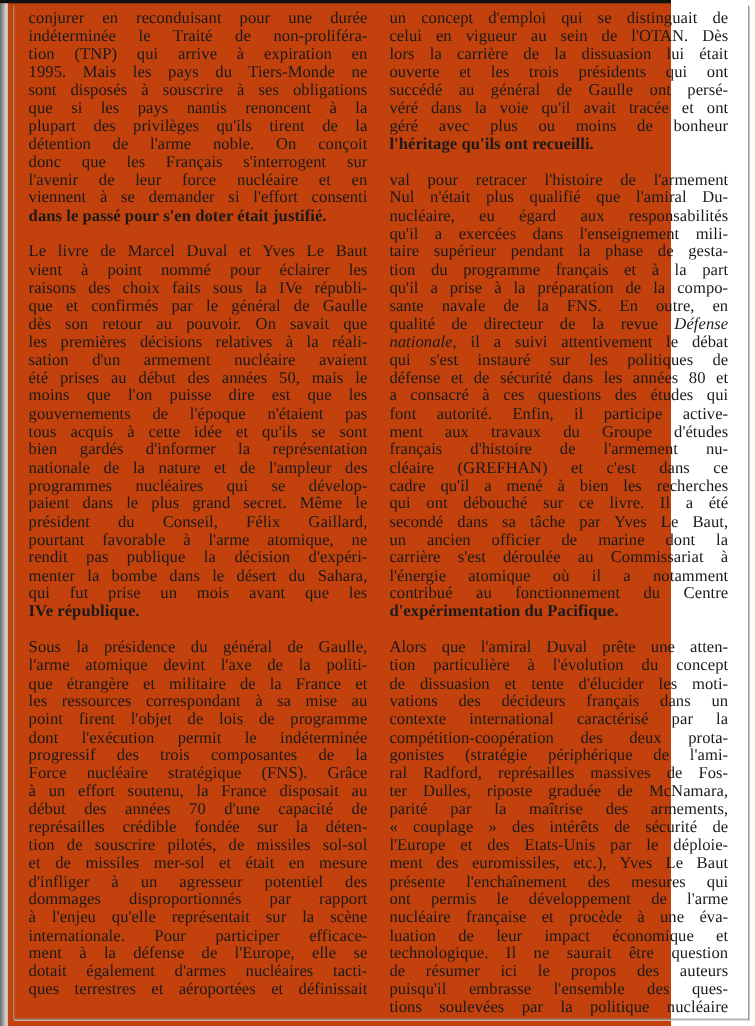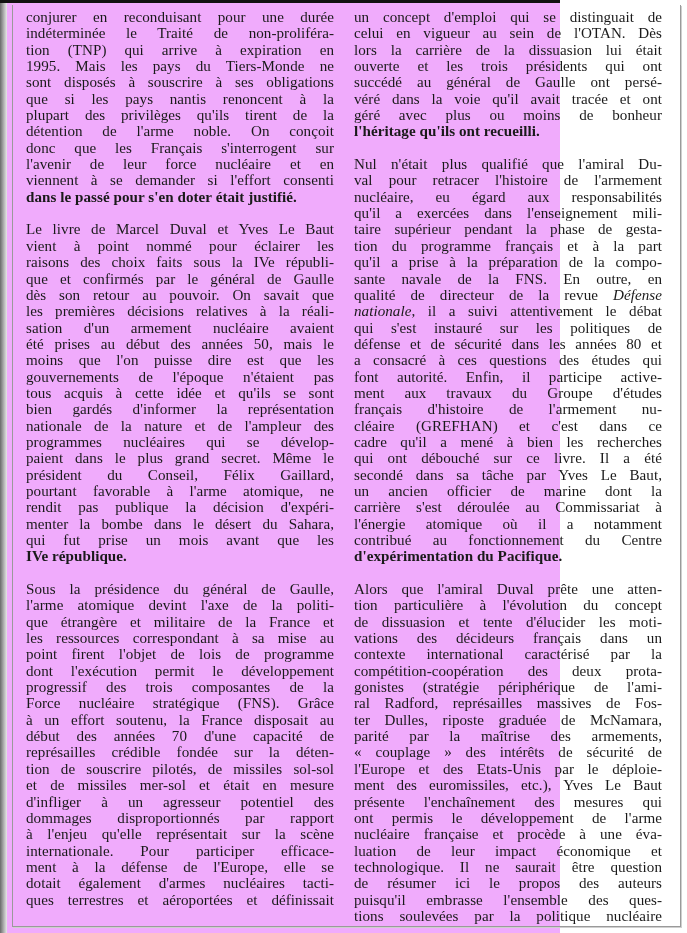--- a/index.html
+++ b/index.html
@@ -2,22 +2,22 @@
 <html><head>
   <meta charset="utf-8">
   <style>
     html, body { margin: 0; padding: 0; }
     body {
       width: 687px; height: 933px; overflow: hidden;
       background: #ffffff;
       font-family: "DejaVu Serif", "Liberation Serif", serif;
     }
     .page {
-      position: relative; width: 560px; height: 933px;
-      background: #f0abfc;
+      position: relative; width: 610px; height: 933px;
+      background: #c2410c;
       border-top: 3px solid #111;
       box-sizing: border-box;
     }
     .left-edge {
       position: absolute; left: 0; top: 0; width: 7px; height: 100%;
       background: linear-gradient(to right, #6a6a6a, #b8b8b8 60%, #e8e8e8);
     }
     .frame {
       position: absolute; left: 12px; top: 2px; width: 669px; height: 922px;
       border: 1px solid #9a9a9a; border-top: none;
@@ -97,21 +97,21 @@
         <span class="line">menter la bombe dans le désert du Sahara,</span>
         <span class="line">qui fut prise un mois avant que les</span>
         <span class="line last">IVe république.</span>
       </p>
       <p>
         <span class="line">Sous la présidence du général de Gaulle,</span>
         <span class="line">l'arme atomique devint l'axe de la politi-</span>
         <span class="line">que étrangère et militaire de la France et</span>
         <span class="line">les ressources correspondant à sa mise au</span>
         <span class="line">point firent l'objet de lois de programme</span>
-        <span class="line">dont l'exécution permit le développement</span>
+        <span class="line">dont l'exécution permit le indéterminée</span>
         <span class="line">progressif des trois composantes de la</span>
         <span class="line">Force nucléaire stratégique (FNS). Grâce</span>
         <span class="line">à un effort soutenu, la France disposait au</span>
         <span class="line">début des années 70 d'une capacité de</span>
         <span class="line">représailles crédible fondée sur la déten-</span>
         <span class="line">tion de souscrire pilotés, de missiles sol-sol</span>
         <span class="line">et de missiles mer-sol et était en mesure</span>
         <span class="line">d'infliger à un agresseur potentiel des</span>
         <span class="line">dommages disproportionnés par rapport</span>
         <span class="line">à l'enjeu qu'elle représentait sur la scène</span>
@@ -127,22 +127,22 @@
         <span class="line">un concept d'emploi qui se distinguait de</span>
         <span class="line">celui en vigueur au sein de l'OTAN. Dès</span>
         <span class="line">lors la carrière de la dissuasion lui était</span>
         <span class="line">ouverte et les trois présidents qui ont</span>
         <span class="line">succédé au général de Gaulle ont persé-</span>
         <span class="line">véré dans la voie qu'il avait tracée et ont</span>
         <span class="line">géré avec plus ou moins de bonheur</span>
         <span class="line last">l'héritage qu'ils ont recueilli.</span>
       </p>
       <p>
+        <span class="line">val pour retracer l'histoire de l'armement</span>
         <span class="line">Nul n'était plus qualifié que l'amiral Du-</span>
-        <span class="line">val pour retracer l'histoire de l'armement</span>
         <span class="line">nucléaire, eu égard aux responsabilités</span>
         <span class="line">qu'il a exercées dans l'enseignement mili-</span>
         <span class="line">taire supérieur pendant la phase de gesta-</span>
         <span class="line">tion du programme français et à la part</span>
         <span class="line">qu'il a prise à la préparation de la compo-</span>
         <span class="line">sante navale de la FNS. En outre, en</span>
         <span class="line"><span>qualité de directeur de la revue </span><em>Défense</em></span>
         <span class="line"><em>nationale</em><span>, il a suivi attentivement le débat</span></span>
         <span class="line">qui s'est instauré sur les politiques de</span>
         <span class="line">défense et de sécurité dans les années 80 et</span>

